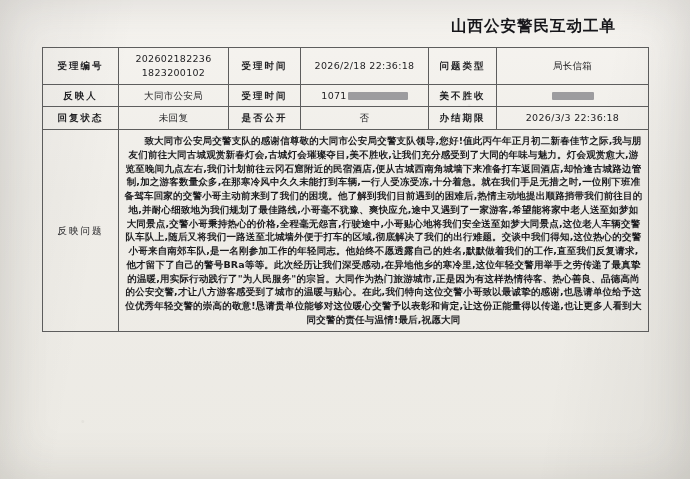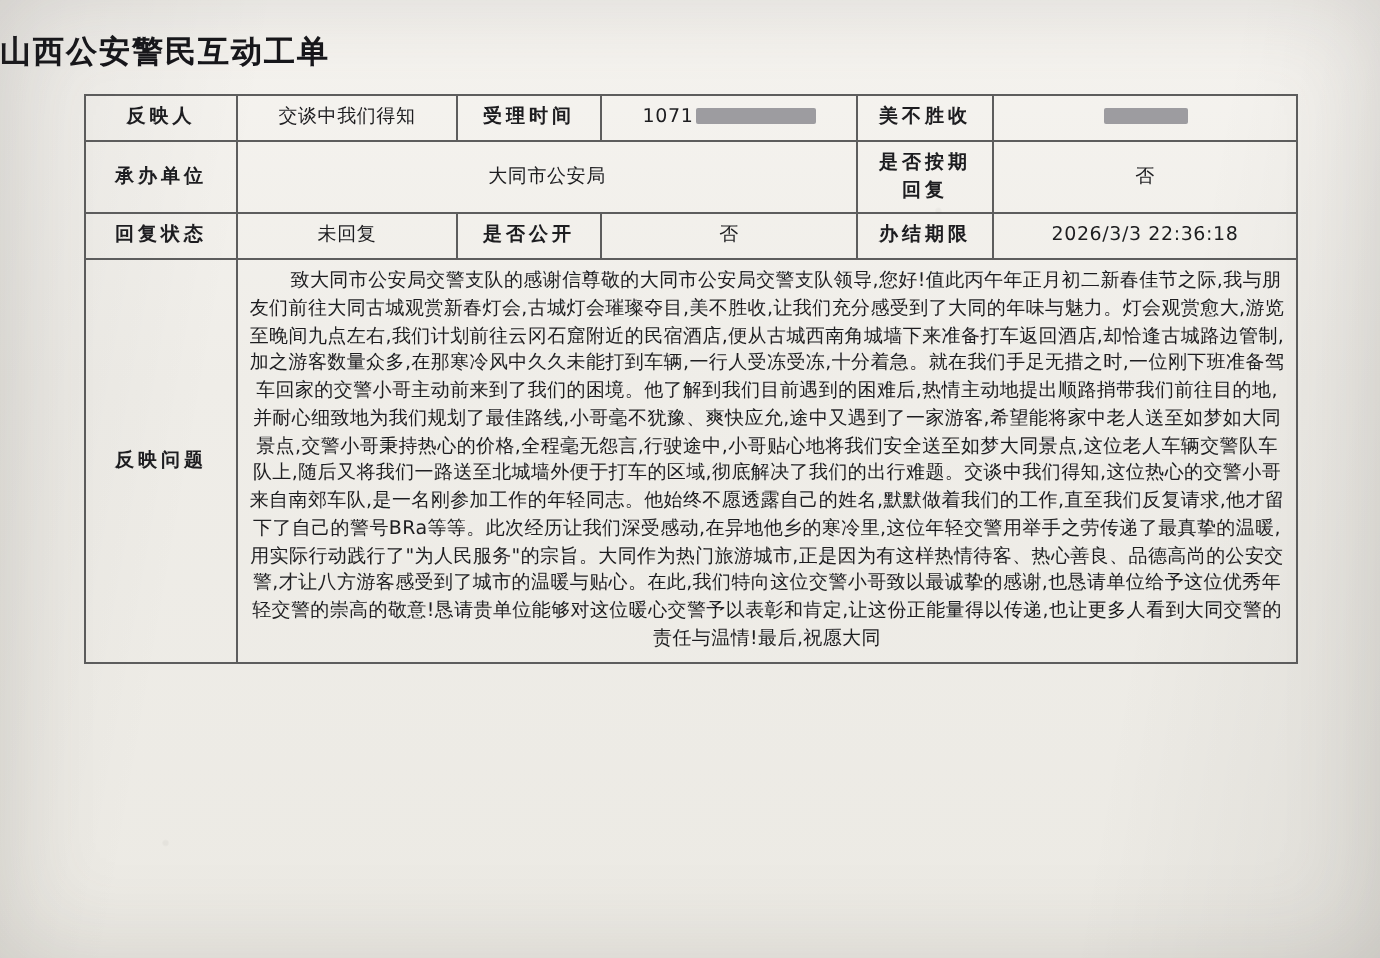--- a/index.html
+++ b/index.html
@@ -21,21 +21,21 @@
     inset: 0;
     background:
       linear-gradient(100deg, rgba(0,0,0,0.05) 0%, rgba(255,255,255,0.0) 18%, rgba(255,255,255,0.0) 80%, rgba(0,0,0,0.06) 100%),
       linear-gradient(180deg, #f6f4f0 0%, #efede8 40%, #eceae4 100%);
   }
   .page-title {
     position: absolute;
     top: 16px;
     left: 0;
     width: 616px;
-    text-align: left;
+    text-align: right;
     font-size: 15.5px;
     font-weight: bold;
     letter-spacing: 1px;
     color: #16161a;
   }
   table.form {
     position: absolute;
     top: 47px;
     left: 42px;
     width: 606px;
@@ -70,34 +70,35 @@
     border-radius: 1px;
     height: 8px;
     vertical-align: middle;
     margin-left: 1px;
     opacity: 0.85;
   }
   .redact.w60 { width: 60px; }
   .redact.w42 { width: 42px; }
   td.body-label {
     width: 76px;
-    font-weight: bold;
+    font-weight: normal;
     letter-spacing: 2px;
     font-size: 10px;
     vertical-align: middle;
   }
   td.body-text {
     text-align: left;
     vertical-align: top;
     font-size: 9.4px;
     line-height: 1.62;
     padding: 6px 7px 6px 7px;
     letter-spacing: 0.2px;
     text-align: justify;
     color: #17171a;
+    font-weight: bold;
   }
   td.body-text p {
     margin: 0;
     text-indent: 2em;
   }
   
   .speckle {
     position: absolute;
     inset: 0;
     pointer-events: none;
@@ -126,36 +127,41 @@
   <colgroup>
     <col style="width:76px">
     <col style="width:110px">
     <col style="width:72px">
     <col style="width:128px">
     <col style="width:68px">
     <col style="width:152px">
   </colgroup>
   <tbody>
     <tr>
+      <td class="label">受理编号</td>
+      <td class="val stack">
+        <span>202602182236</span>
+        <span>1823200102</span>
+      </td>
+      <td class="label">受理时间</td>
+      <td class="val">2026/2/18 22:36:18</td>
+      <td class="label">问题类型</td>
+      <td class="val">局长信箱</td>
+    </tr>
+    <tr>
       <td class="label">反映人</td>
-      <td class="val">交谈中我们得知</td>
+      <td class="val">大同市公安局</td>
       <td class="label">受理时间</td>
       <td class="val">
         <span>1071</span><span class="redact w60"></span>
       </td>
       <td class="label">美不胜收</td>
       <td class="val">
         <span class="redact w42"></span>
       </td>
-    </tr>
-    <tr>
-      <td class="label">承办单位</td>
-      <td class="val" colspan="3">大同市公安局</td>
-      <td class="label">是否按期回复</td>
-      <td class="val">否</td>
     </tr>
     <tr>
       <td class="label">回复状态</td>
       <td class="val">未回复</td>
       <td class="label">是否公开</td>
       <td class="val">否</td>
       <td class="label">办结期限</td>
       <td class="val">2026/3/3 22:36:18</td>
     </tr>
     <tr>

